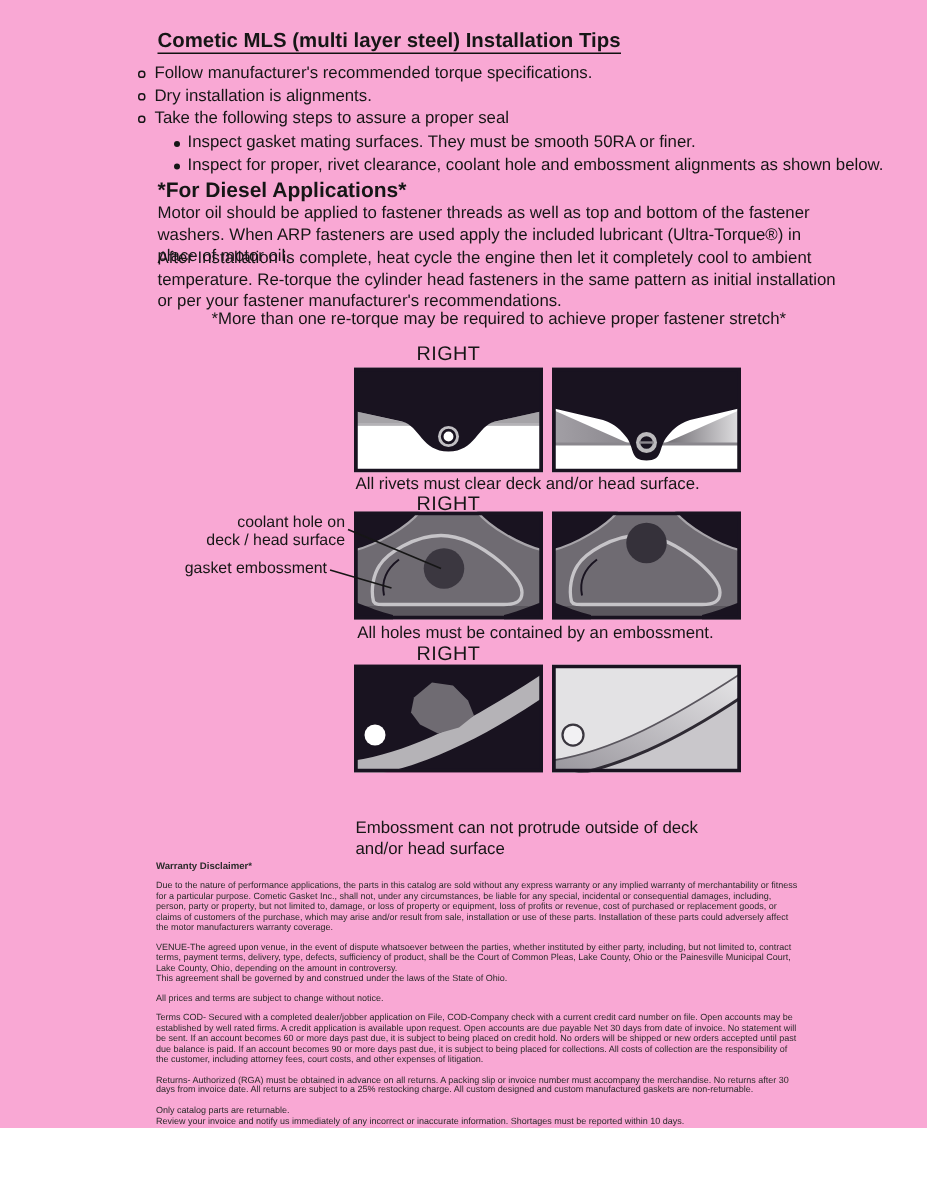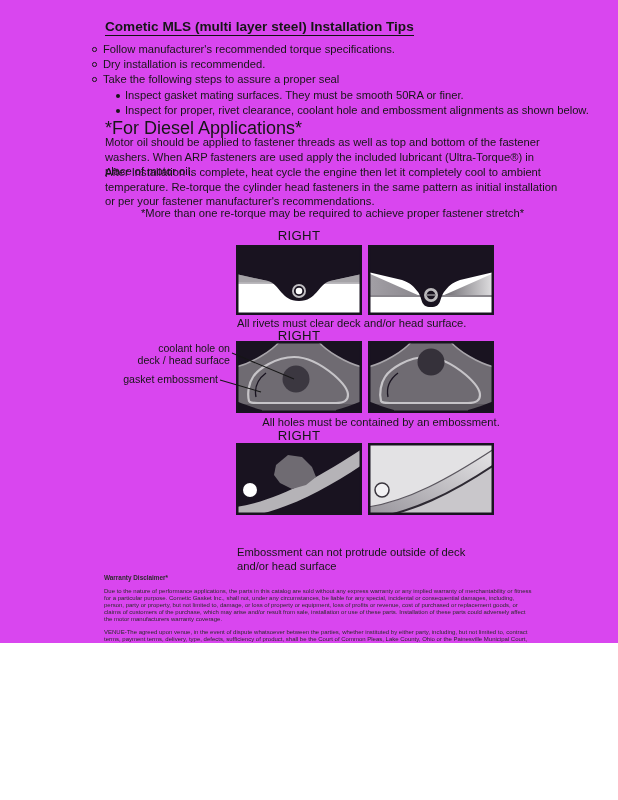--- a/index.html
+++ b/index.html
@@ -1,20 +1,20 @@
 <!DOCTYPE html>
 <html><head>
 <meta charset="utf-8">
 <style>
   * { box-sizing: border-box; margin: 0; padding: 0; }
   html,body { background:#ffffff; }
   .page {
     position: relative;
-    width: 618px; height: 643px;
-    background: #d946ef;
+    width: 618px; height: 752px;
+    background: #f9a8d4;
     font-family: "Liberation Sans", sans-serif;
     color: #161616;
     overflow: hidden;
   }
   .abs { position: absolute; }
 
   
   .doc-title {
     left: 105px; top: 19px;
     font-size: 13.6px; font-weight: bold;
@@ -33,36 +33,36 @@
     border: 1px solid #161616; border-radius: 50%;
   }
   .sub-line { position: relative; padding-left: 33px; line-height: 15.2px; }
   .sub-line .marker {
     position: absolute; left: 24px; top: 6px;
     width: 4px; height: 4px;
     background: #161616; border-radius: 50%;
   }
 
   
-  .diesel-heading { left: 105px; top: 118px; font-size: 18px; font-weight: normal; }
+  .diesel-heading { left: 105px; top: 118px; font-size: 14px; font-weight: bold; }
   .para { left: 105px; width: 455px; font-size: 11.2px; line-height: 14.7px; }
   .p1 { top: 135px; }
   .p2 { top: 165px; }
   .p3 { top: 206px; text-align: center; }
 
   
   .rw-labels { width: 258px; display: flex; font-size: 13.2px; letter-spacing: 0.3px; flex-direction: column; }
   .rw-labels span { width: 126px; text-align: center; }
   .rw-labels span + span { margin-left: 6px; }
   .lbl-row1 { left: 236px; top: 228px; }
   .lbl-row2 { left: 236px; top: 328px; }
   .lbl-row3 { left: 236px; top: 428px; }
   .caption { font-size: 11.2px; line-height: 13.5px; }
   .cap1 { left: 237px; top: 317px; }
-  .cap2 { left: 252px; top: 416px; width: 258px; text-align: center; }
+  .cap2 { left: 228px; top: 416px; width: 258px; text-align: center; }
   .cap3 { left: 237px; top: 546px; width: 245px; }
 
   .diag { display: block; }
   .box1l { left: 236px; top: 245px; }
   .box1r { left: 368px; top: 245px; }
   .box2l { left: 236px; top: 341px; }
   .box2r { left: 368px; top: 341px; }
   .box3l { left: 236px; top: 443px; }
   .box3r { left: 368px; top: 443px; }
 
@@ -89,21 +89,21 @@
     <span>Cometic MLS (multi layer steel) Installation Tips</span>
   </div>
 
   <div class="abs bullets">
     <div class="bullet-line">
       <span class="marker"></span>
       <span>Follow manufacturer's recommended torque specifications.</span>
     </div>
     <div class="bullet-line">
       <span class="marker"></span>
-      <span>Dry installation is recommended.</span>
+      <span>Dry installation is alignments.</span>
     </div>
     <div class="bullet-line">
       <span class="marker"></span>
       <span>Take the following steps to assure a proper seal</span>
     </div>
     <div class="sub-line">
       <span class="marker"></span>
       <span>Inspect gasket mating surfaces.  They must be smooth 50RA or finer.</span>
     </div>
     <div class="sub-line">

